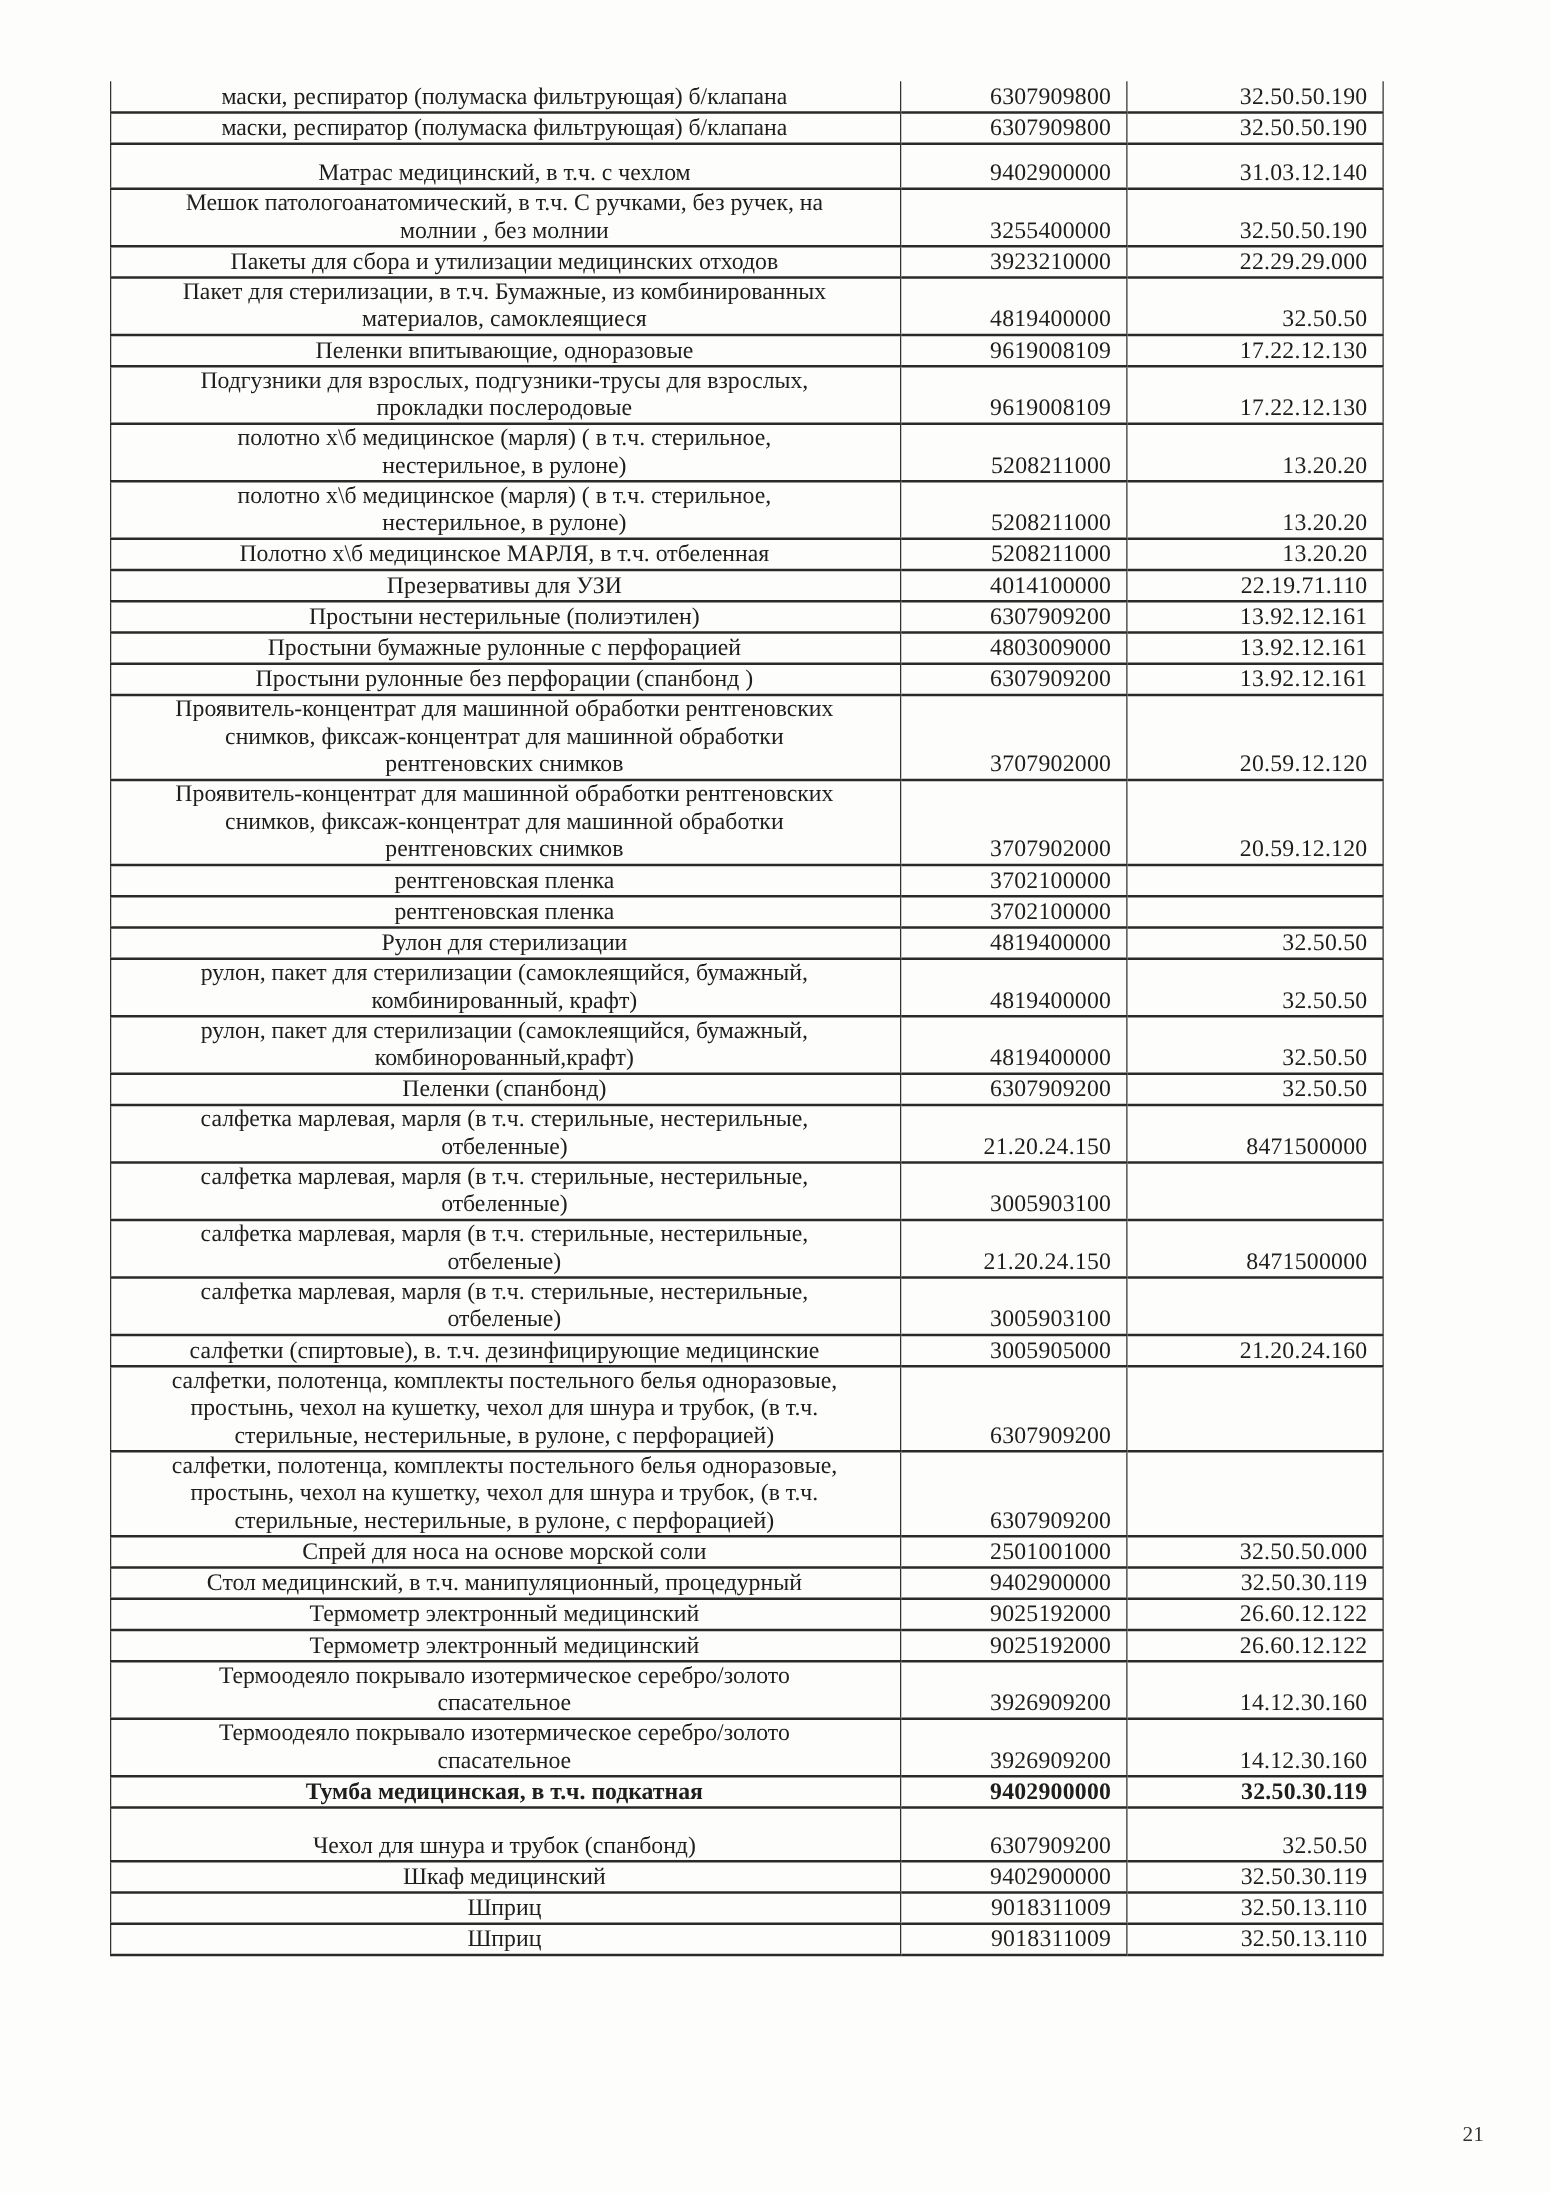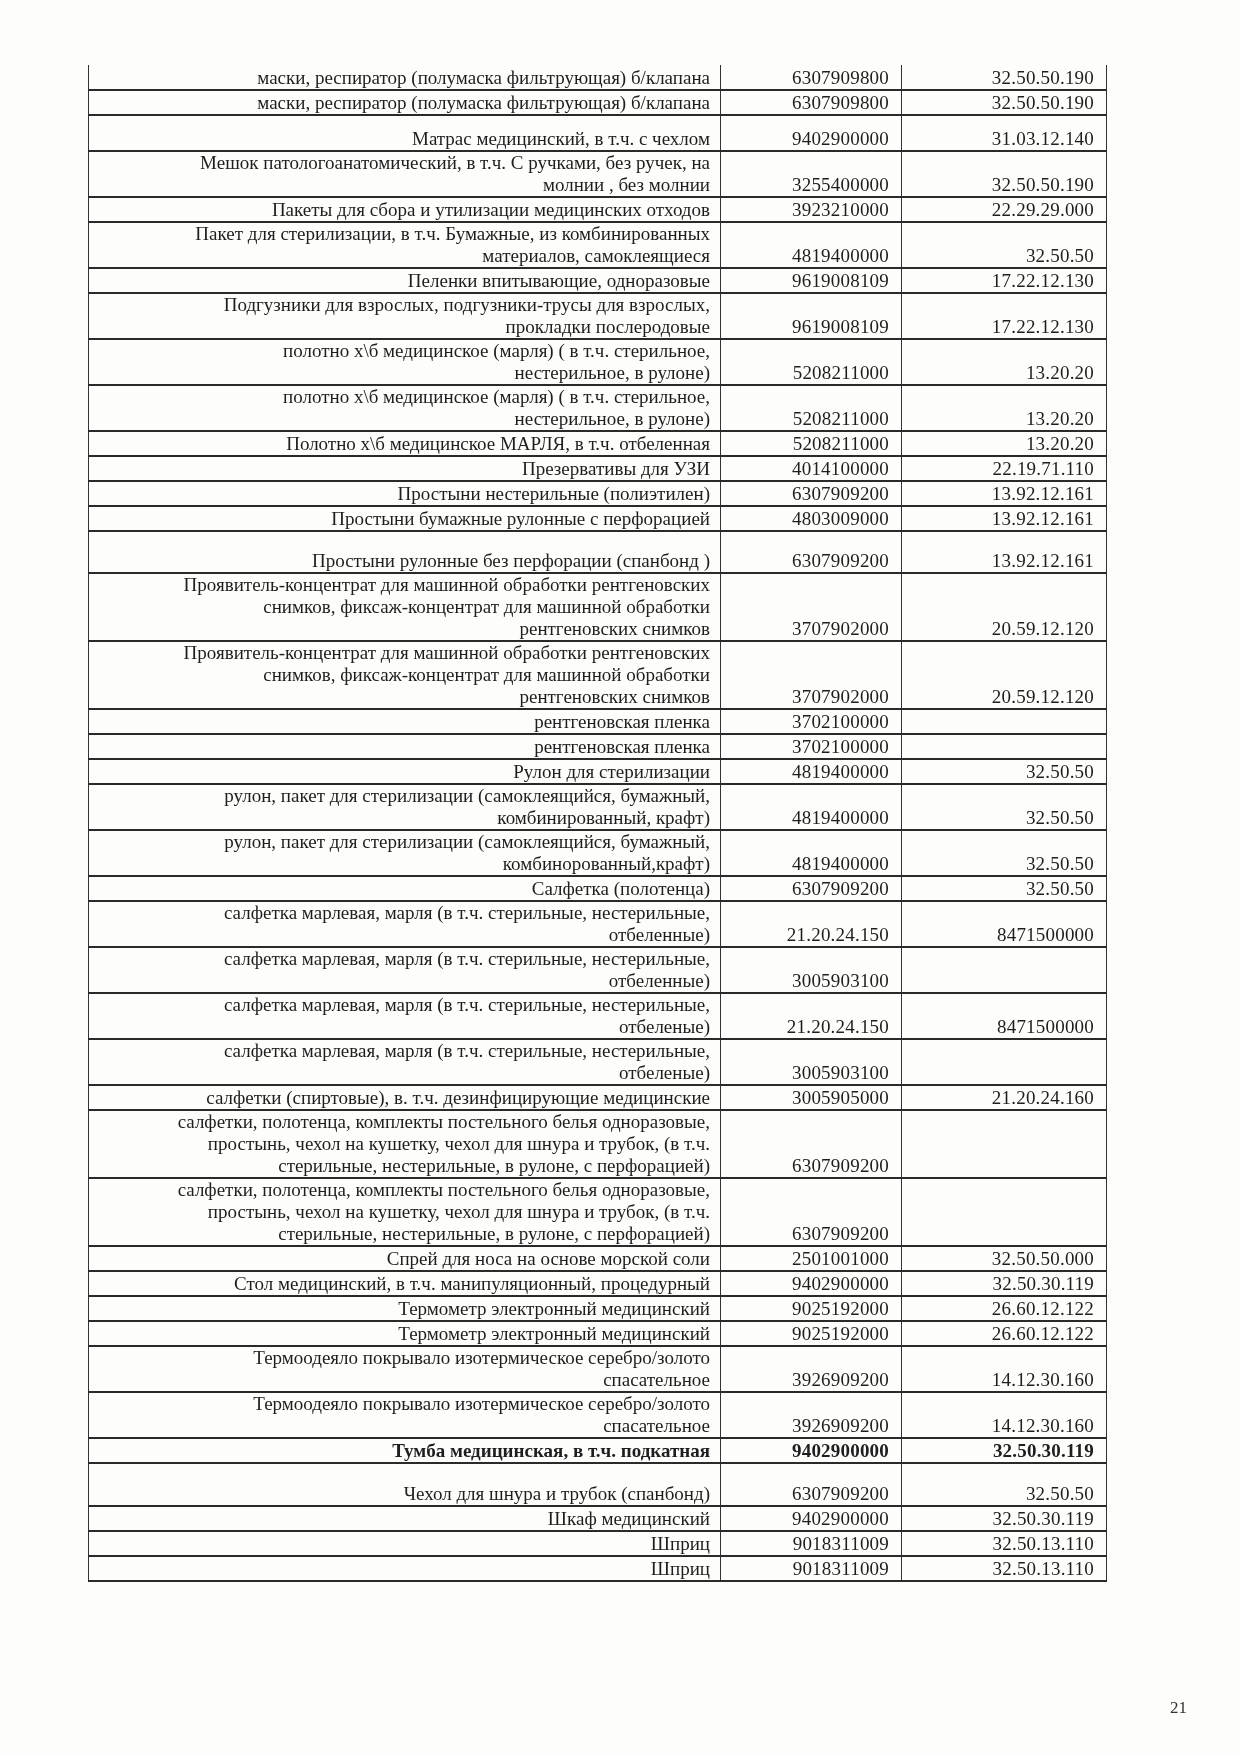--- a/index.html
+++ b/index.html
@@ -15,21 +15,21 @@
   #doc-table col.c1 { width:632px; }
   #doc-table col.c2 { width:181px; }
   #doc-table col.c3 { width:205px; }
   #doc-table td {
     border-left:1.5px solid #333; border-right:1.5px solid #333;
     border-bottom:2px solid #2a2a2a;
     padding:0 10px 0 8px; vertical-align:bottom;
     white-space:pre-line;
   }
   #doc-table tr:first-child td { border-top:none; }
-  #doc-table td.name { text-align:right; }
+  #doc-table td.name { text-align:center; }
   #doc-table td.code1, #doc-table td.code2 { text-align:right; letter-spacing:0.2px; }
   #doc-table td.code1 { padding-right:12px; }
   #doc-table td.code2 { padding-right:12px; }
   #page-number {
     position:absolute; left:1170px; top:1698px; font-size:17px;
     font-family:"Liberation Serif", serif; color:#333;
   }
 </style>
 </head>
 <body>
@@ -109,21 +109,21 @@
       <tr style="height: 25px;">
         <td class="name">Простыни  нестерильные (полиэтилен)</td>
         <td class="code1">6307909200</td>
         <td class="code2">13.92.12.161</td>
       </tr>
       <tr style="height: 25px; margin-left: 35px;">
         <td class="name">Простыни бумажные рулонные с перфорацией</td>
         <td class="code1">4803009000</td>
         <td class="code2">13.92.12.161</td>
       </tr>
-      <tr style="height: 42px;">
+      <tr style="height: 25px;">
         <td class="name">Простыни рулонные без перфорации (спанбонд )</td>
         <td class="code1">6307909200</td>
         <td class="code2">13.92.12.161</td>
       </tr>
       <tr style="height: 66px;">
         <td class="name">Проявитель-концентрат для машинной обработки рентгеновских
 снимков,  фиксаж-концентрат для машинной обработки
 рентгеновских снимков</td>
         <td class="code1">3707902000</td>
         <td class="code2">20.59.12.120</td>
@@ -156,21 +156,21 @@
         <td class="code1">4819400000</td>
         <td class="code2">32.50.50</td>
       </tr>
       <tr style="height: 44px;">
         <td class="name">рулон, пакет для стерилизации (самоклеящийся, бумажный,
 комбинорованный,крафт)</td>
         <td class="code1">4819400000</td>
         <td class="code2">32.50.50</td>
       </tr>
       <tr style="height: 25px;">
-        <td class="name">Салфетка (полотенца)</td>
+        <td class="name">Пеленки (спанбонд)</td>
         <td class="code1">6307909200</td>
         <td class="code2">32.50.50</td>
       </tr>
       <tr style="height: 44px;">
         <td class="name">салфетка марлевая, марля (в т.ч. стерильные, нестерильные,
 отбеленные)</td>
         <td class="code1">21.20.24.150</td>
         <td class="code2">8471500000</td>
       </tr>
       <tr style="height: 44px;">

